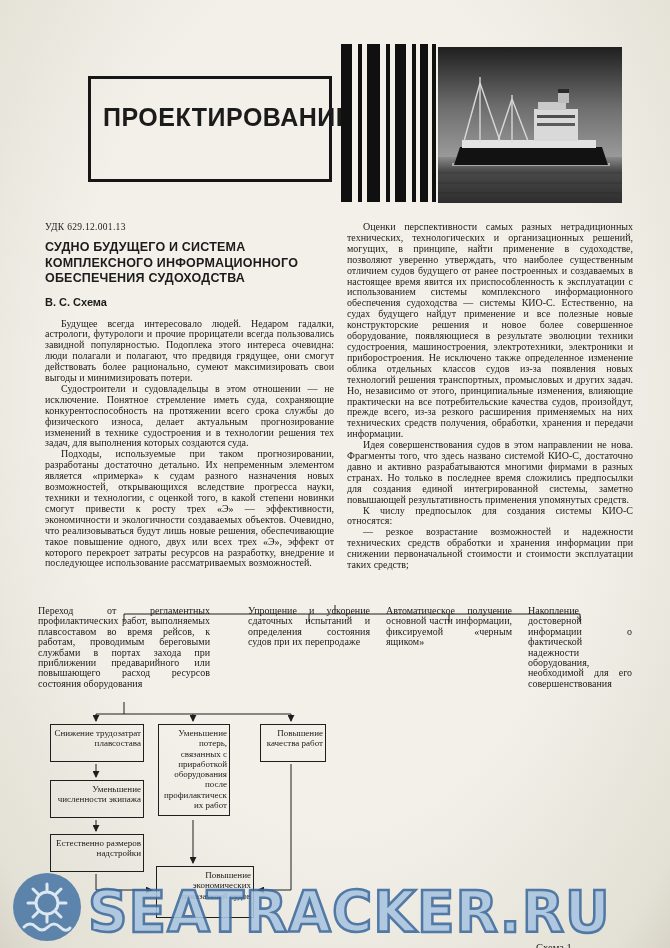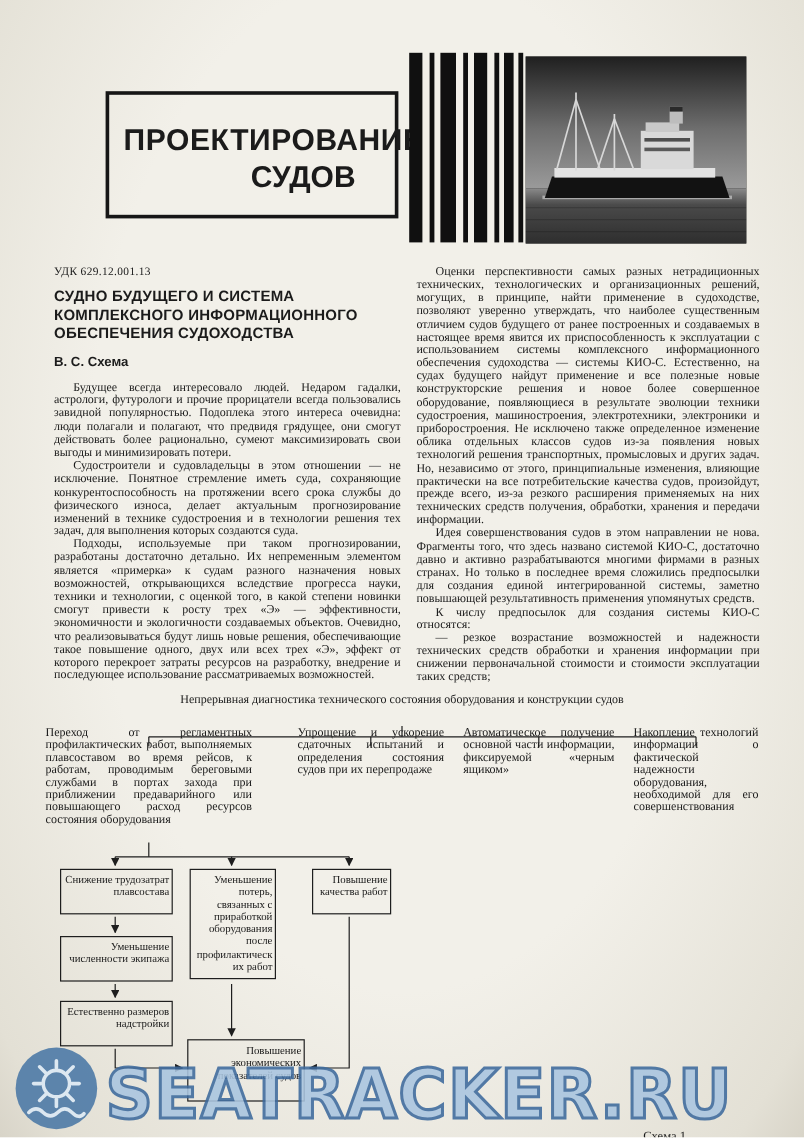--- a/index.html
+++ b/index.html
@@ -51,21 +51,20 @@
     letter-spacing:1px; color:#a9c5e0; -webkit-text-stroke:2.5px #3d6a9d;
     white-space:nowrap; margin-left:4px; transform:scaleY(1.04);}
 </style>
 </head>
 <body>
 
 <div class="page">
 
   <div class="header-box">
     <div class="ht1">ПРОЕКТИРОВАНИЕ</div>
-    <div class="ht2">СУДОВ</div>
   </div>
 
   <div class="bars">
     <span></span>
       <span></span>
       <span></span>
       <span></span>
       <span></span>
       <span></span>
       <span></span>
@@ -148,25 +147,24 @@
         <path d="M58,136 V143" marker-end="url(#arr)"></path>
         <path d="M155,136 V143" marker-end="url(#arr)"></path>
         <path d="M253,136 V143" marker-end="url(#arr)"></path>
         <path d="M58,186 V199" marker-end="url(#arr)"></path>
         <path d="M58,242 V253" marker-end="url(#arr)"></path>
         <path d="M58,296 V312 H114" marker-end="url(#arr)"></path>
         <path d="M155,242 V285" marker-end="url(#arr)"></path>
         <path d="M253,186 V312 H220" marker-end="url(#arr)"></path>
       </g>
     </svg>
-    <div class="dtitle">Непрерывная диагностика технического состояния оборудования и конструкции судов</div>
     <div class="ditem" id="di1">Переход от регламентных профилактических работ, выполняемых плавсоставом во время рейсов, к работам, проводимым береговыми службами в портах захода при приближении предаварийного или повышающего расход ресурсов состояния оборудования</div>
     <div class="ditem" id="di2">Упрощение и ускорение сдаточных испытаний и определения состояния судов при их перепродаже</div>
     <div class="ditem" id="di3">Автоматическое получение основной части информации, фиксируемой «черным ящиком»</div>
-    <div class="ditem" id="di4">Накопление технологий информации о фактической надежности оборудования, необходимой для его совершенствования</div>
+    <div class="ditem" id="di4">Накопление достоверной информации о фактической надежности оборудования, необходимой для его совершенствования</div>
     <div class="fbox" id="fb1">Снижение трудозатрат плавсостава</div>
     <div class="fbox" id="fb2">Уменьшение потерь, связанных с приработкой оборудования после профилактических работ</div>
     <div class="fbox" id="fb3">Повышение качества работ</div>
     <div class="fbox" id="fb4">Уменьшение численности экипажа</div>
     <div class="fbox" id="fb5">Естественно размеров надстройки</div>
     <div class="fbox" id="fb6">Повышение экономических показателей судов</div>
     <div class="dcap">Схема 1</div>
   </div>
 
   <div class="watermark">

